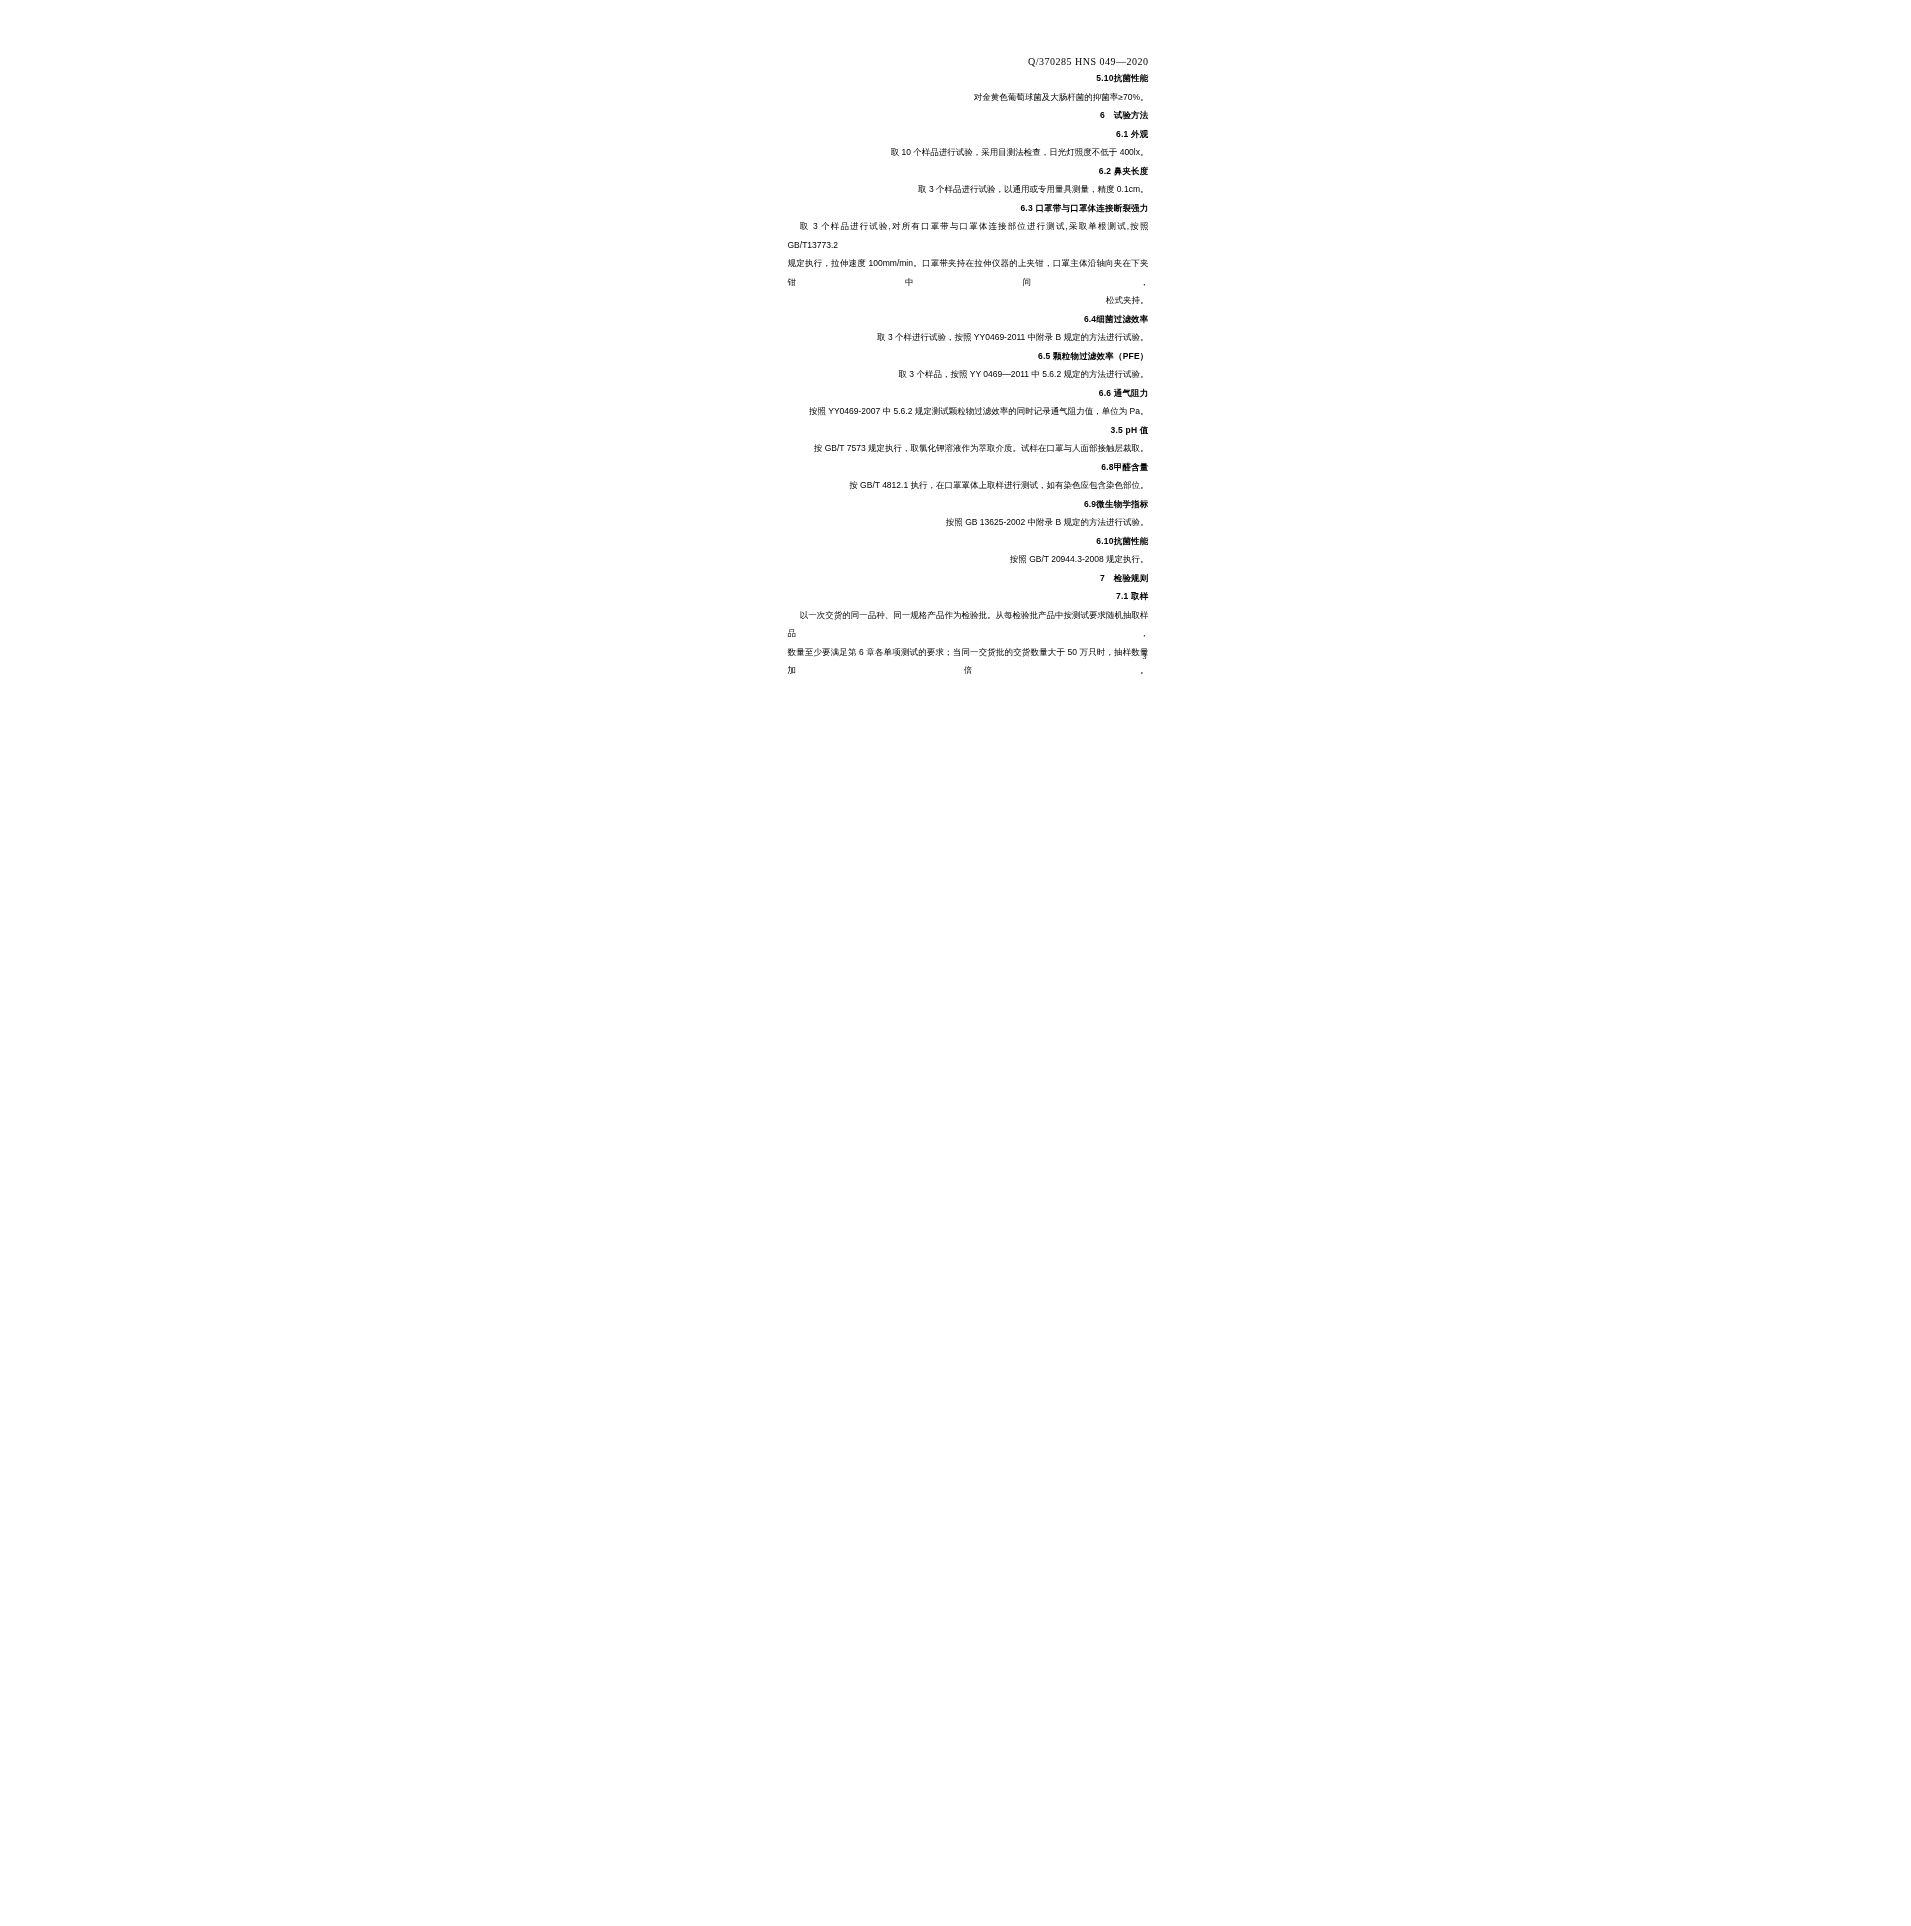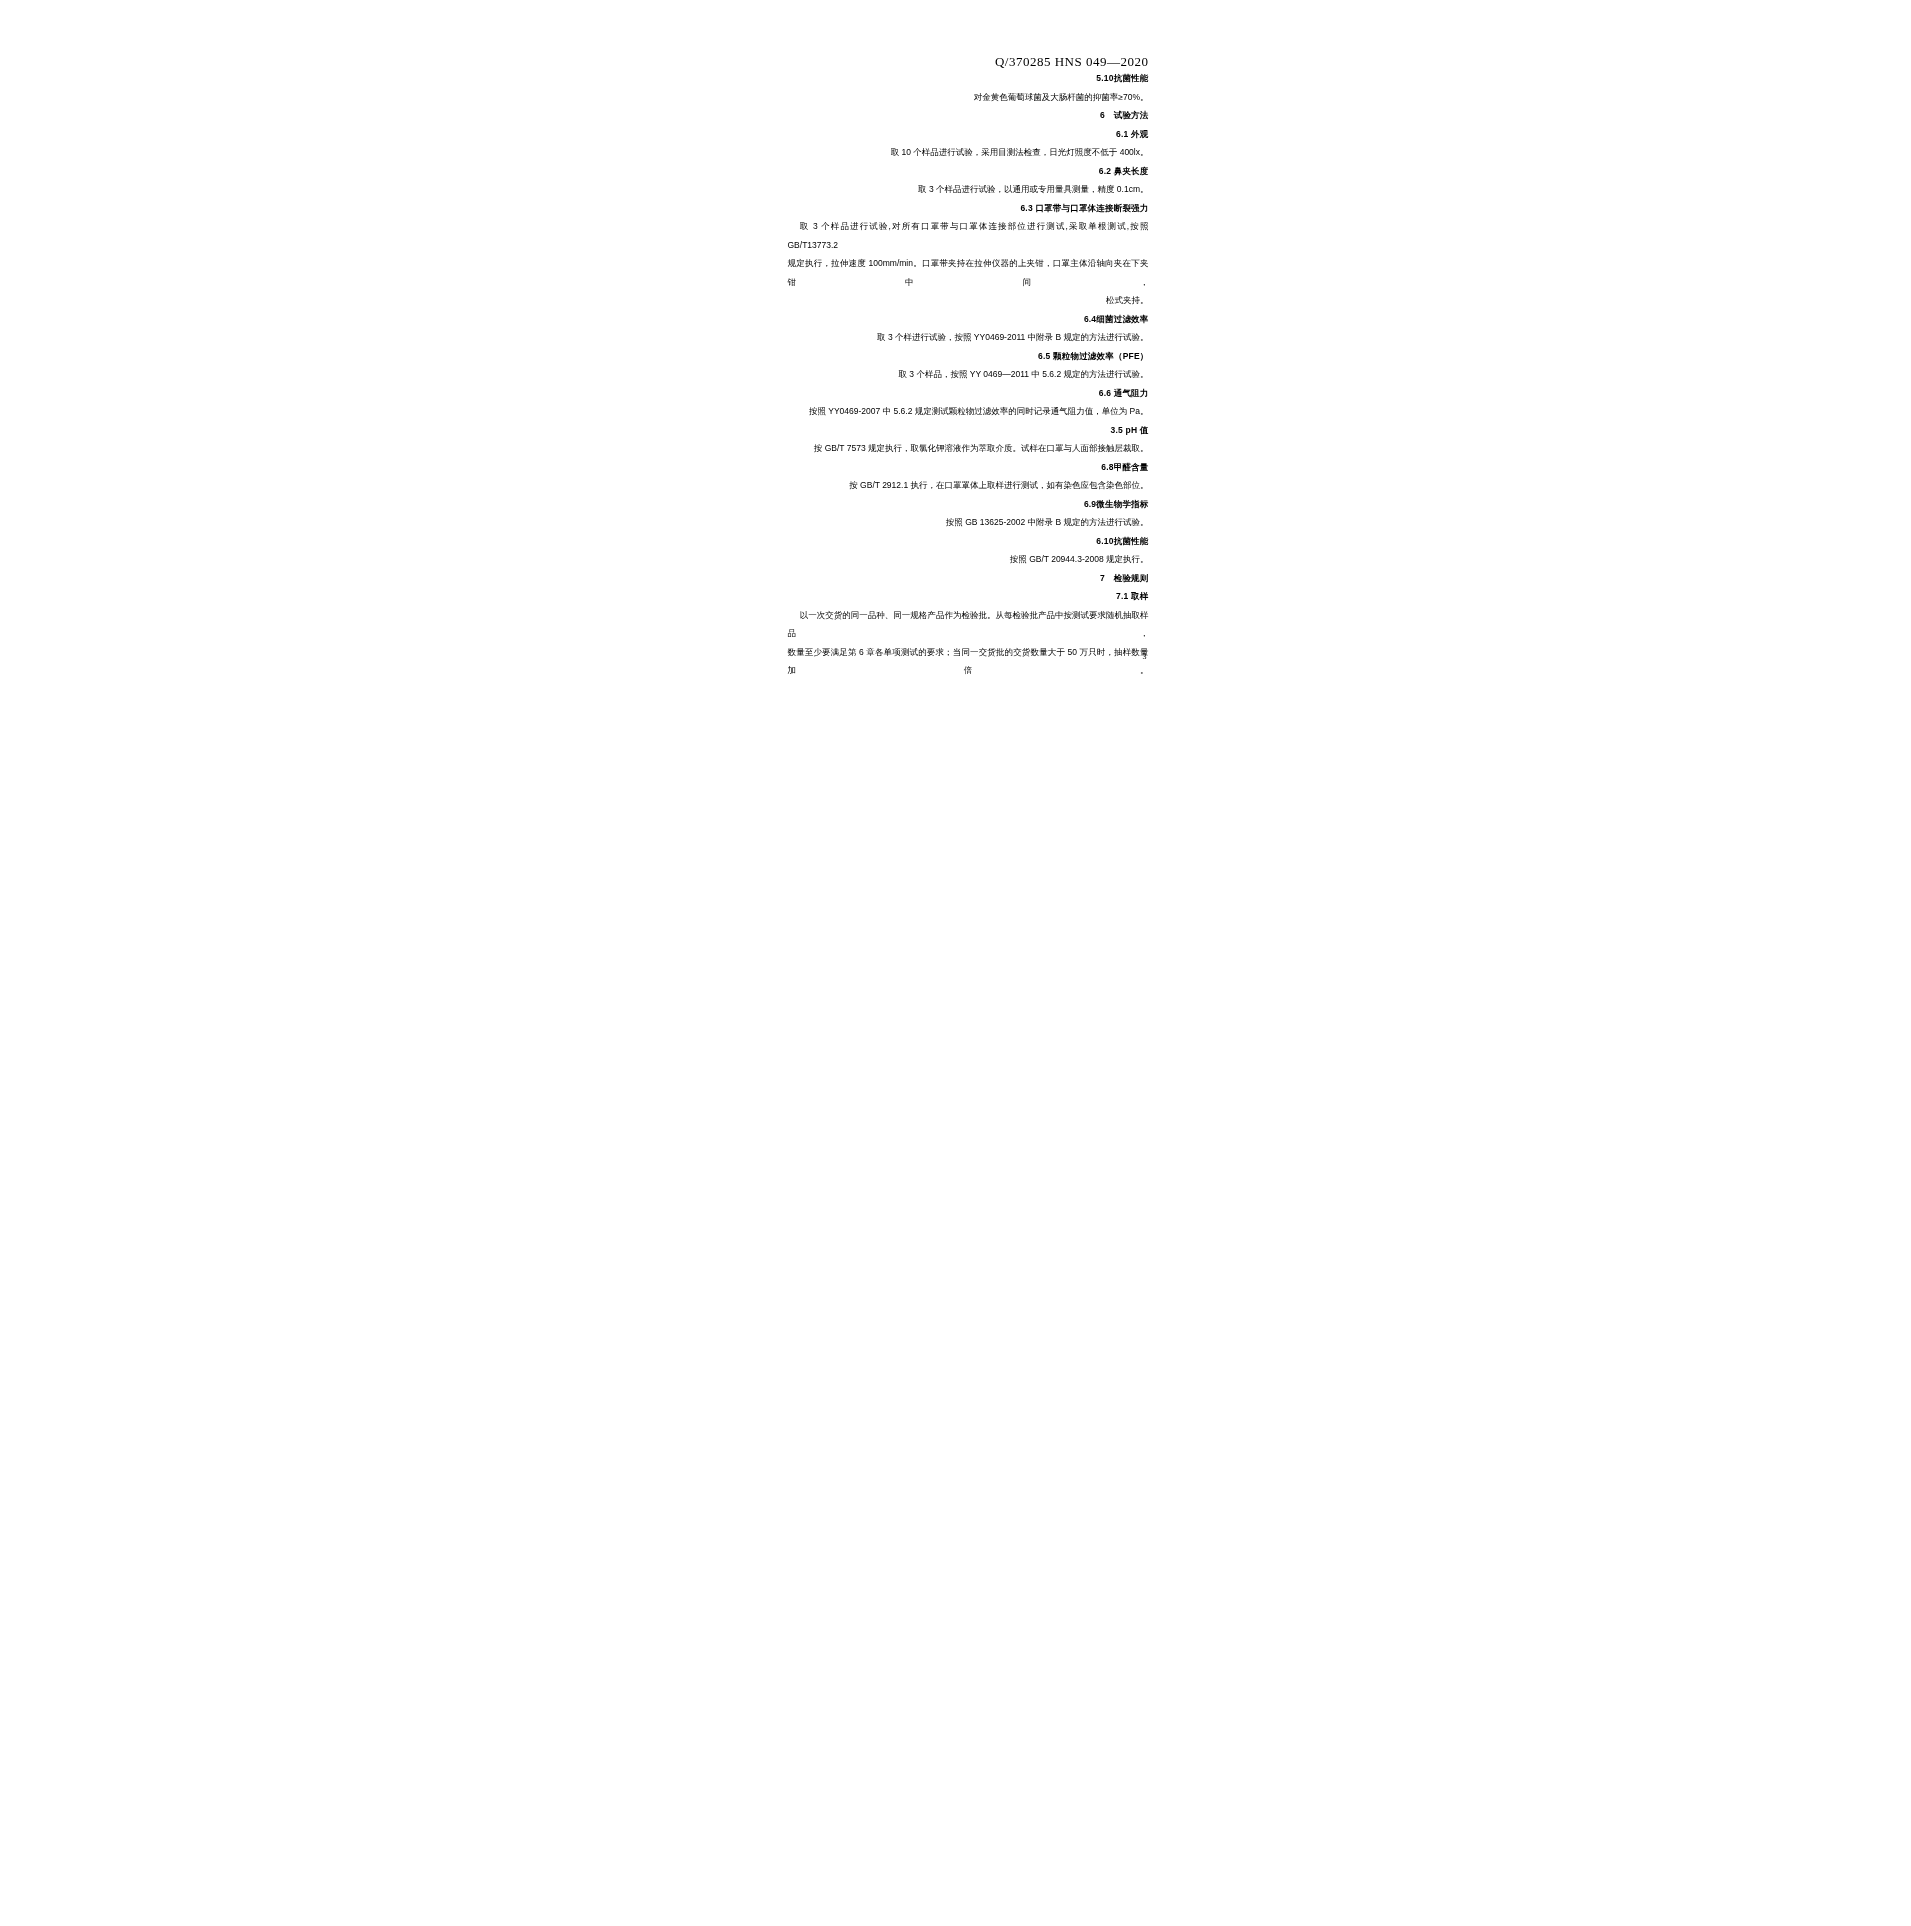--- a/index.html
+++ b/index.html
@@ -13,21 +13,21 @@
     height: 676px;
     margin: 0 auto;
     background: #ffffff;
     color: #000000;
     box-sizing: border-box;
     padding: 54px 46px 0 51px;
     overflow: hidden;
   }
   .doc-header {
     font-family: "Liberation Serif", "DejaVu Serif", serif;
-    font-size: 13px;
+    font-size: 10px;
     line-height: 15.4px;
     letter-spacing: 0.5px;
     text-align: right;
     white-space: pre;
   }
   .line {
     font-size: 8.5px;
     line-height: 18.5px;
     white-space: pre-wrap;
     text-align: right;
@@ -86,21 +86,21 @@
   <div class="line h">6.5 颗粒物过滤效率（PFE）</div>
   <div class="line p-line indent">取 3 个样品，按照 YY 0469—2011 中 5.6.2 规定的方法进行试验。</div>
 
   <div class="line h">6.6 通气阻力</div>
   <div class="line p-line indent">按照 YY0469-2007 中 5.6.2 规定测试颗粒物过滤效率的同时记录通气阻力值，单位为 Pa。</div>
 
   <div class="line h">3.5 pH 值</div>
   <div class="line p-line indent">按 GB/T 7573 规定执行，取氯化钾溶液作为萃取介质。试样在口罩与人面部接触层裁取。</div>
 
   <div class="line h">6.8甲醛含量</div>
-  <div class="line p-line indent">按 GB/T 2912.1 执行，在口罩罩体上取样进行测试，如有染色应包含染色部位。</div>
+  <div class="line p-line indent">按 GB/T 4812.1 执行，在口罩罩体上取样进行测试，如有染色应包含染色部位。</div>
 
   <div class="line h">6.9微生物学指标</div>
   <div class="line p-line indent">按照 GB 13625-2002 中附录 B 规定的方法进行试验。</div>
 
   <div class="line h">6.10抗菌性能</div>
   <div class="line p-line indent">按照 GB/T 20944.3-2008 规定执行。</div>
 
   <div class="line h">7　检验规则</div>
 
   <div class="line h">7.1 取样</div>

